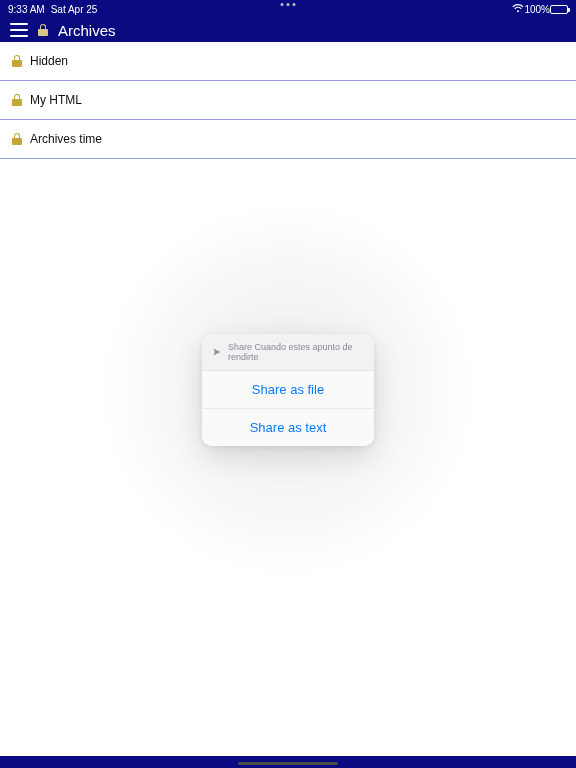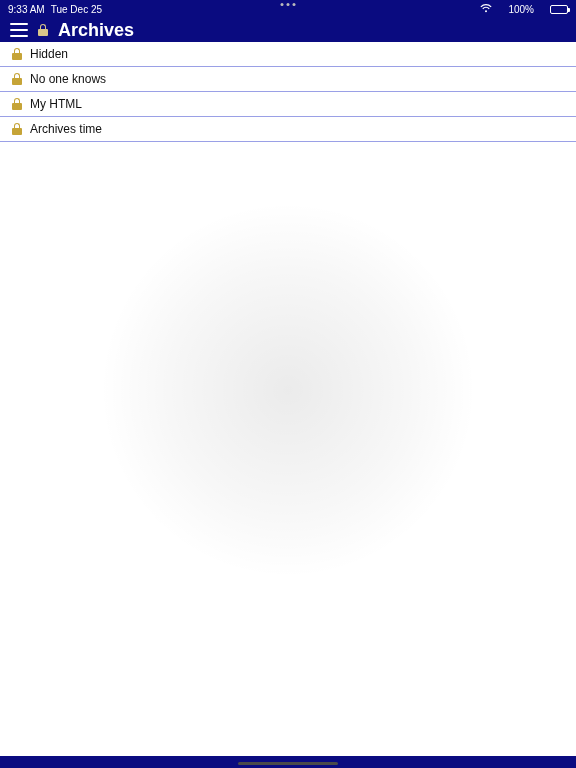--- a/index.html
+++ b/index.html
@@ -1,33 +1,33 @@
 <!DOCTYPE html>
 <html><head>
   <meta charset="utf-8">
   <style>
     * { margin: 0; padding: 0; box-sizing: border-box; }
     html, body { width: 576px; height: 768px; font-family: -apple-system, "Helvetica Neue", Arial, sans-serif; background: #fff; overflow: hidden; position: relative; }
     
     .status-bar { height: 18px; background: #0a0b80; color: #fff; display: flex; align-items: center; justify-content: space-between; font-size: 10px; padding: 0 8px; }
     .status-left { display: flex; align-items: center; gap: 6px; }
-    .status-right { display: flex; align-items: center; gap: 16px; }
+    .status-right { display: flex; align-items: center; gap: 0; }
     .status-center { position: absolute; left: 50%; transform: translateX(-50%); top: 3px; display: flex; gap: 3px; }
     .status-center span { width: 3px; height: 3px; border-radius: 50%; background: #bbb; display: inline-block; }
     .battery { width: 18px; height: 9px; border: 1px solid #fff; border-radius: 2px; position: relative; }
     .battery::after { content: ""; position: absolute; right: -3px; top: 2px; width: 2px; height: 4px; background: #fff; border-radius: 0 1px 1px 0; }
     .battery-fill { background: #fff; height: 100%; width: 100%; border-radius: 1px; }
     
     .nav-bar { height: 24px; background: #0a0b80; display: flex; align-items: center; padding: 0 10px; gap: 10px; }
     .hamburger { width: 18px; height: 14px; display: flex; flex-direction: column; justify-content: space-between; cursor: pointer; }
     .hamburger span { display: block; height: 2px; background: #fff; border-radius: 1px; }
-    .nav-title { color: #fff; font-size: 18px; font-weight: 700; }
+    .nav-title { color: #fff; font-size: 15px; font-weight: 400; }
     
     .list { background: #fff; }
-    .list-row { display: flex; align-items: center; height: 25px; border-bottom: 1px solid #9aa0e6; padding-left: 12px; gap: 8px; font-size: 12px; color: #111; cursor: pointer; }
+    .list-row { display: flex; align-items: center; height: 39px; border-bottom: 1px solid #9aa0e6; padding-left: 12px; gap: 8px; font-size: 12px; color: #111; cursor: pointer; }
     .list-row:first-child { border-top: none; }
     
     .lock { width: 10px; height: 12px; position: relative; flex: 0 0 10px; }
     .lock::before { content: ""; position: absolute; bottom: 0; left: 0; width: 10px; height: 7px; background: #c6a437; border-radius: 1px; }
     .lock::after { content: ""; position: absolute; top: 0; left: 2px; width: 4px; height: 6px; border: 1.2px solid #c6a437; border-bottom: none; border-radius: 3px 3px 0 0; }
     .lock-white::before { background: #d9c68a; }
     .lock-white::after { border-color: #d9c68a; }
     
     .bottom-bar { position: absolute; bottom: 0; left: 0; right: 0; height: 12px; background: #0a0b80; }
     .home-indicator { position: absolute; bottom: 3px; left: 50%; transform: translateX(-50%); width: 100px; height: 3px; background: #4a4a4a; border-radius: 2px; }
@@ -45,21 +45,21 @@
     .sheet-header .icon svg { width: 10px; height: 10px; display: block; }
     .sheet-button { text-align: center; padding: 11px 0; font-size: 13px; color: #0a7aff; cursor: pointer; background: rgba(255,255,255,0.6); }
     .sheet-button + .sheet-button { border-top: 1px solid rgba(0,0,0,0.06); }
   </style>
 </head>
 <body>
 
 <div class="status-bar">
   <div class="status-left">
     <span>9:33 AM</span>
-    <span>Tue Dec 25</span>
+    <span>Sat Apr 25</span>
   </div>
   <div class="status-center">
     <span></span>
       <span></span>
       <span></span>
   </div>
   <div class="status-right">
     <span>
       <svg width="12" height="9" viewBox="0 0 12 9">
           <path d="M6 8.2a1 1 0 100-2 1 1 0 000 2zM3.2 5.2a4 4 0 015.6 0l.9-.9a5.3 5.3 0 00-7.4 0l.9.9zM1.3 3.3a6.7 6.7 0 019.4 0l.9-.9a8 8 0 00-11.2 0l.9.9z" fill="#fff"></path>
@@ -80,30 +80,38 @@
   <div class="nav-title">Archives</div>
 </div>
 
 <div class="list">
   <div class="list-row">
     <div class="lock"></div>
     <span>Hidden</span>
   </div>
   <div class="list-row">
     <div class="lock"></div>
-    <span>No one knows</span>
-  </div>
-  <div class="list-row">
-    <div class="lock"></div>
     <span>My HTML</span>
   </div>
   <div class="list-row">
     <div class="lock"></div>
     <span>Archives time</span>
   </div>
 </div>
 
 <div class="sheet-backdrop">
   <div class="sheet-shadow"></div>
+  <div class="action-sheet">
+    <div class="sheet-header">
+      <span class="icon">
+        <svg viewBox="0 0 24 24">
+            <path fill="#8a8a8f" d="M4 20l16-8L4 4l3 8-3 8z"></path>
+          </svg>
+      </span>
+      <span>Share Cuando estes apunto de rendirte</span>
+    </div>
+    <div class="sheet-button">Share as file</div>
+    <div class="sheet-button">Share as text</div>
+  </div>
 </div>
 
 <div class="bottom-bar"></div>
 <div class="home-indicator"></div>
 
 </body></html>

